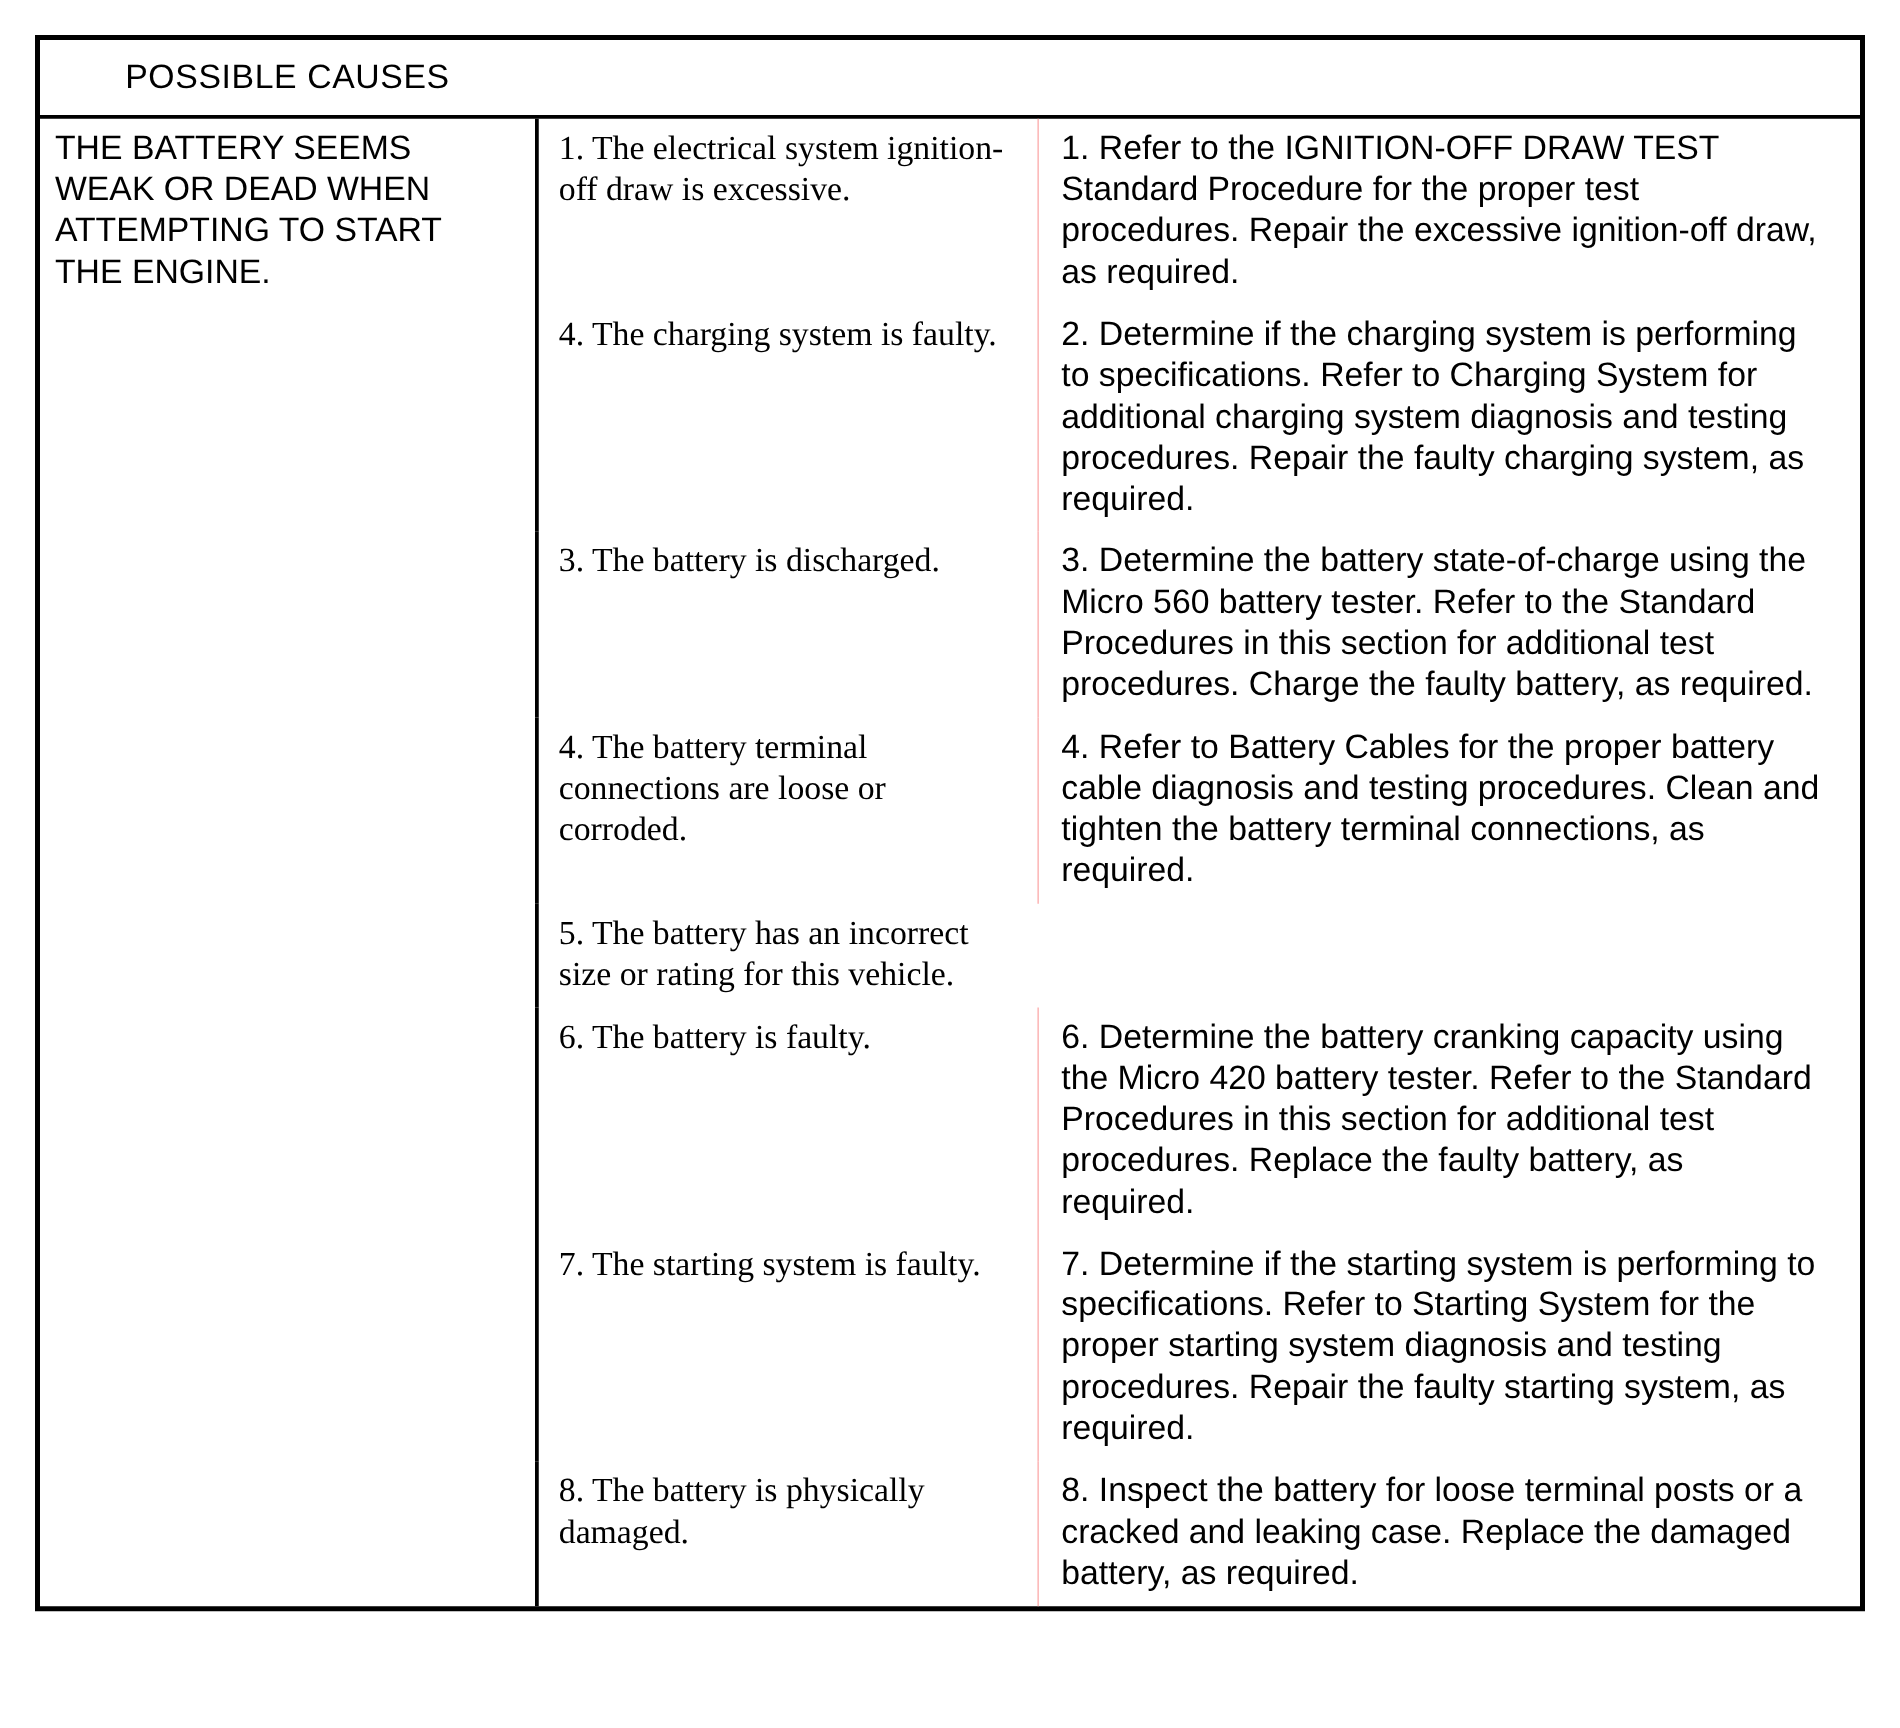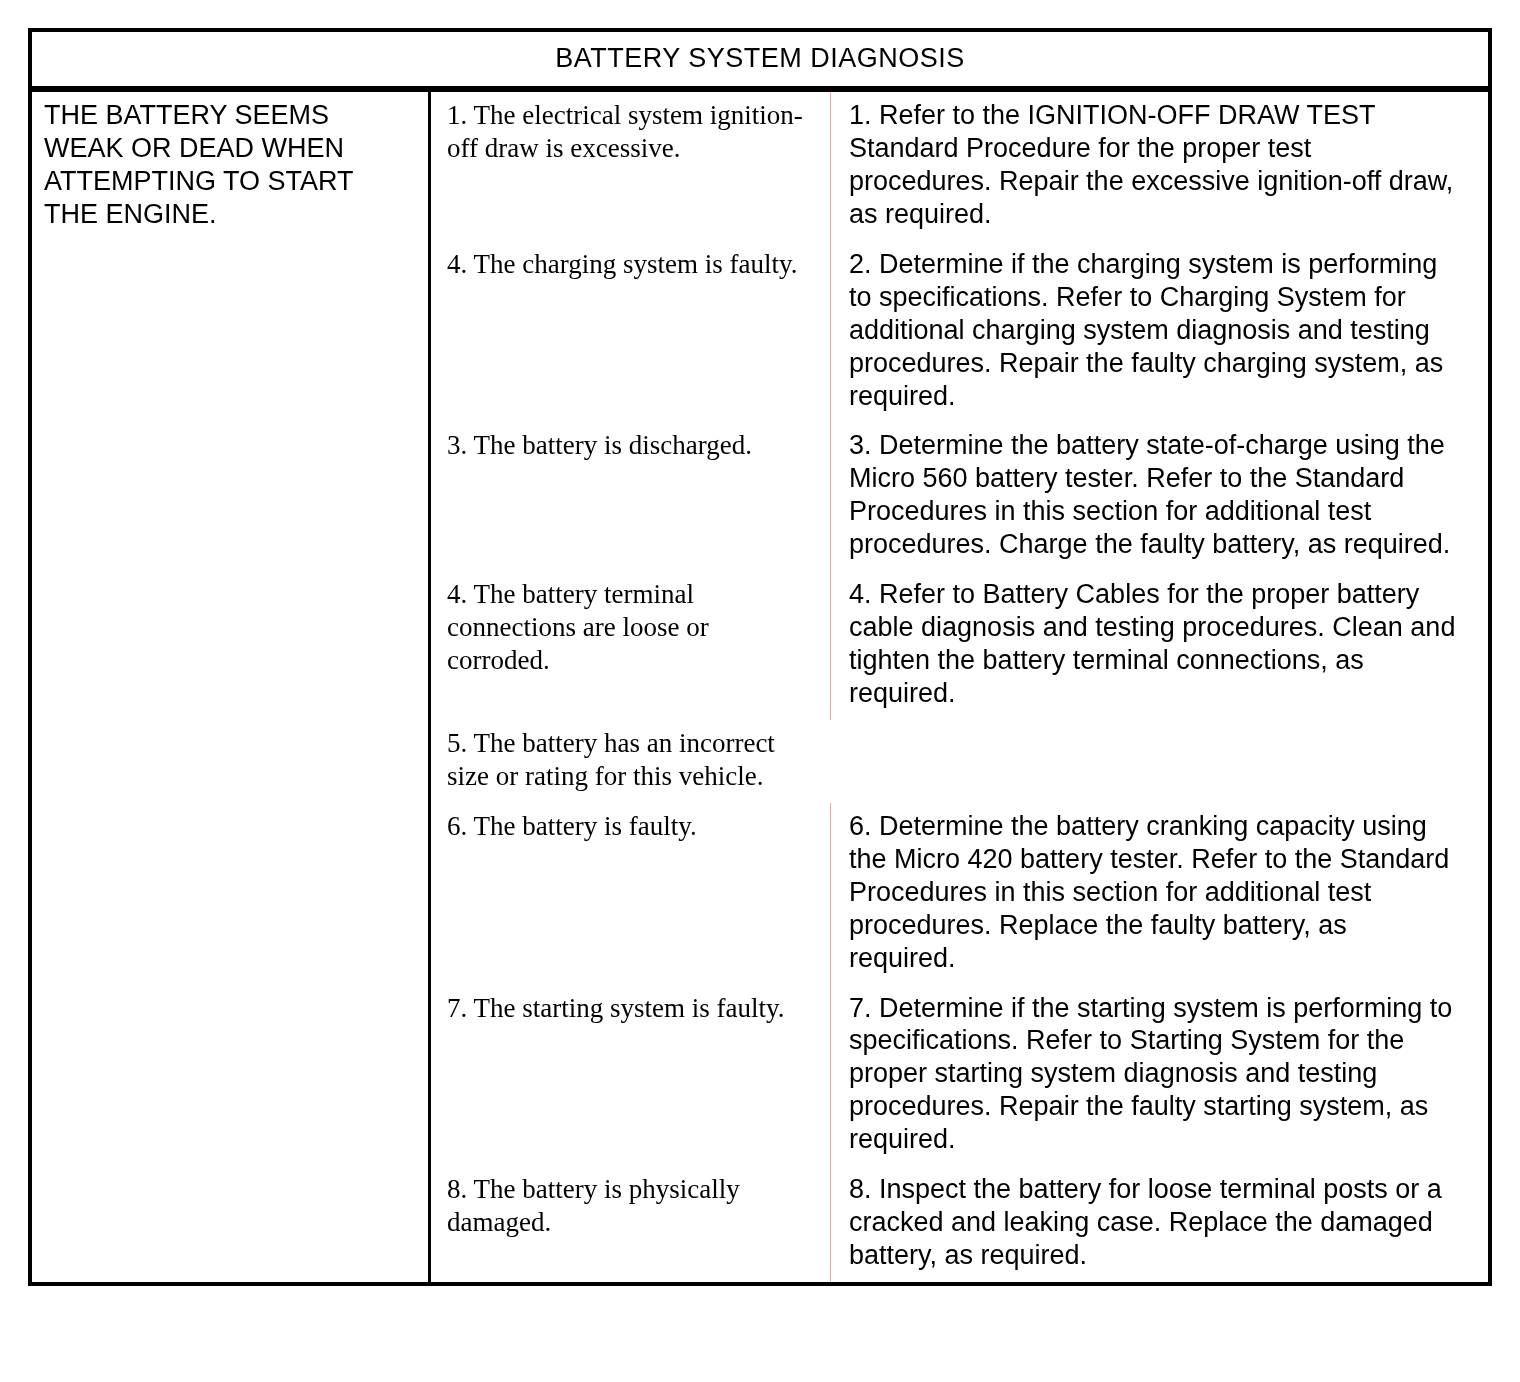--- a/index.html
+++ b/index.html
@@ -64,23 +64,23 @@
     border-left: 1px solid #fca5a5;
     padding: 7px 32px 10px 18px;
   }
 </style>
 </head>
 <body>
 
 <div class="page">
   <div class="diag-table">
 
-    <div class="title-row">BATTERY SYSTEM DIAGNOSIS</div>
 
     <div class="header-row">
+      <div class="header-cell">POSSIBLE CAUSES</div>
     </div>
 
     <div class="body-grid">
       <div class="condition-cell">THE BATTERY SEEMS WEAK OR DEAD WHEN ATTEMPTING TO START THE ENGINE.</div>
 
       <div class="cause-cell">1. The electrical system ignition-off draw is excessive.</div>
       <div class="correction-cell">1. Refer to the IGNITION-OFF DRAW TEST Standard Procedure for the proper test procedures. Repair the excessive ignition-off draw, as required.</div>
 
       <div class="cause-cell">4. The charging system is faulty.</div>
       <div class="correction-cell">2. Determine if the charging system is performing to specifications. Refer to Charging System for additional charging system diagnosis and testing procedures. Repair the faulty charging system, as required.</div>

